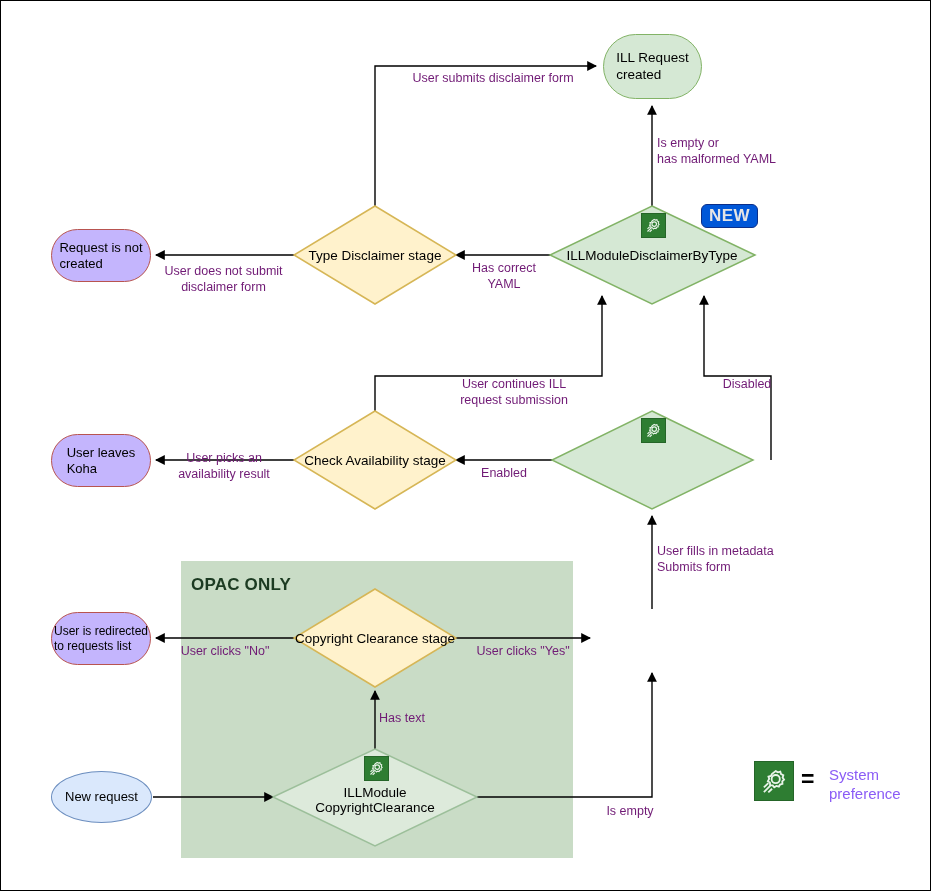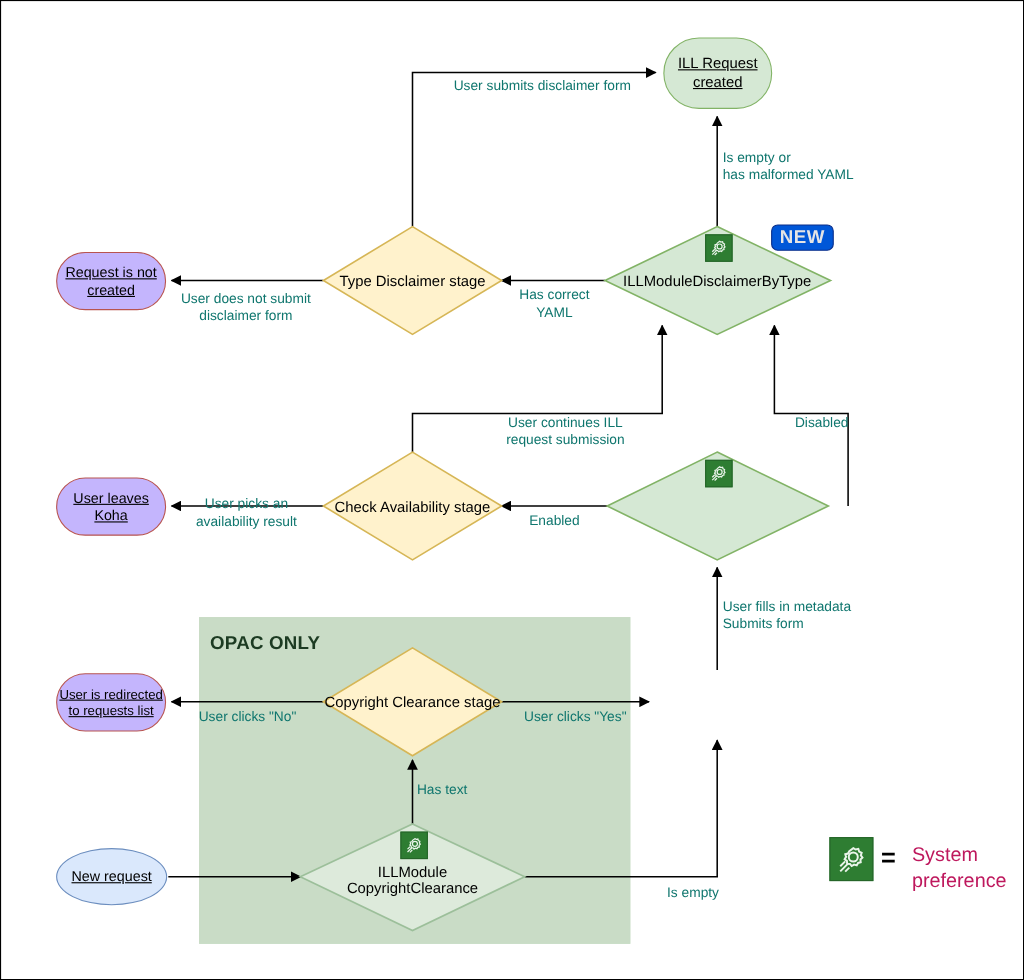--- a/index.html
+++ b/index.html
@@ -6,55 +6,55 @@
   body{font-family:"Liberation Sans","DejaVu Sans",sans-serif;}
   #canvas{
     position:relative;
     width:931px;height:891px;
     background:#ffffff;
     border:1px solid #000000;
     box-sizing:border-box;
     overflow:hidden;
   }
   svg.layer{position:absolute;left:0;top:0;width:931px;height:891px;}
-  .node{position:absolute;box-sizing:border-box;display:flex;align-items:center;justify-content:center;text-align:center;text-decoration:underline;}
+  .node{position:absolute;box-sizing:border-box;display:flex;align-items:center;justify-content:center;}
   .node .lbl{line-height:1.22;white-space:pre-line;}
 
   
   .stadium{border-radius:999px;}
   .green-fill{background:#d5e8d4;border:1.5px solid #82b366;color:#000;}
   .red-fill{background:#c4b5fd;border:1.5px solid #b85450;color:#000;}
   .blue-fill{background:#dae8fc;border:1.5px solid #6c8ebf;color:#000;}
   .yellow-fill{background:#fff2cc;border:1.5px solid #d6b656;color:#000;}
 
   .ellipse{border-radius:50%;}
   .rrect{border-radius:9px;}
 
   
   .diamond-label{position:absolute;display:flex;flex-direction:column;align-items:center;justify-content:center;text-align:center;pointer-events:none;}
 
-  .edge-label{position:absolute;font-size:12.5px;color:#0f766e;line-height:1.25;white-space:pre-line;}
+  .edge-label{position:absolute;font-size:12.5px;color:#701a75;line-height:1.25;white-space:pre-line;}
   .edge-label.center{text-align:center;}
   .edge-label.left{text-align:left;}
 
   .opac-box{position:absolute;background:#c9dcc6;border:1px solid #c9dcc6;}
   .opac-title{position:absolute;font-size:17px;font-weight:bold;color:#1c3b22;letter-spacing:.2px;}
 
   .badge-new{
     position:absolute;background:#0057d8;border:1.5px solid #0b2f8a;
     border-radius:6px;color:#e5e5e5;font-weight:bold;font-size:17px;
     display:flex;align-items:center;justify-content:center;letter-spacing:.5px;
   }
 
   .syspref-icon{
     position:absolute;background:#2e7d32;border:1px solid #256528;
     display:flex;align-items:center;justify-content:center;
   }
   .legend-eq{position:absolute;font-size:23px;font-weight:bold;color:#000;}
-  .legend-text{position:absolute;font-size:18px;color:#be185d;line-height:1.25;white-space:pre-line;}
+  .legend-text{position:absolute;font-size:15px;color:#8b5cf6;line-height:1.25;white-space:pre-line;}
 
   .n-txt-14{font-size:13.5px;}
   .n-txt-13{font-size:13px;}
 </style>
 </head>
 <body>
 
 <div id="canvas">
 
   <div class="opac-box" style="left:180px;top:560px;width:390px;height:295px;"></div>

